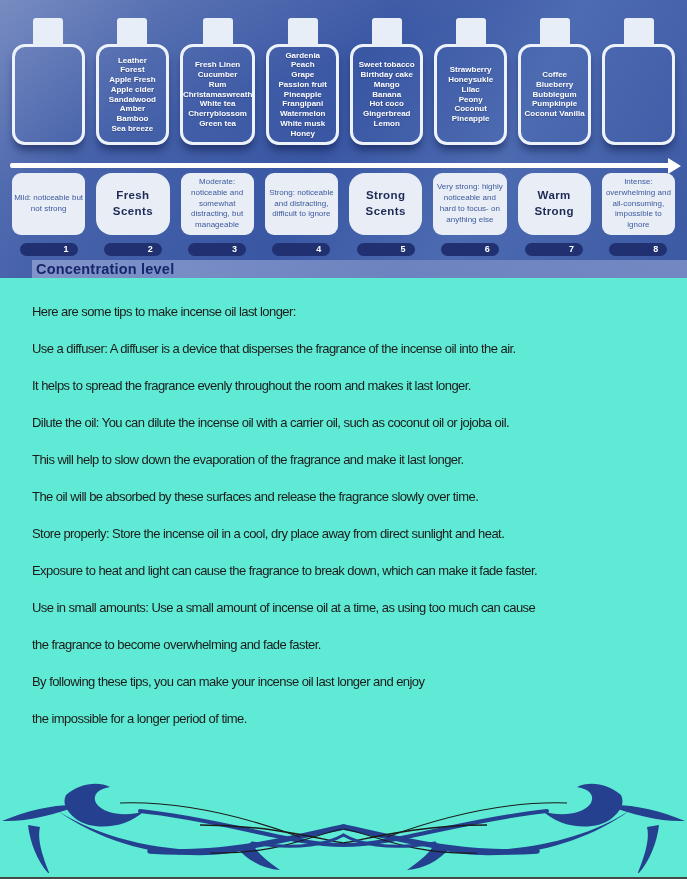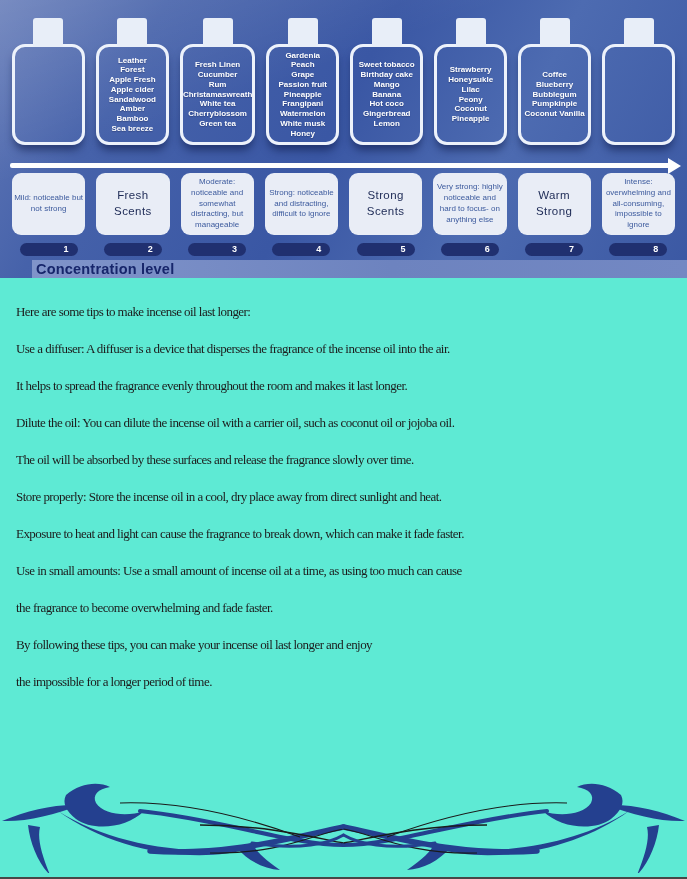--- a/index.html
+++ b/index.html
@@ -25,35 +25,35 @@
 
   .arrow{position:absolute;top:158px;left:10px;right:6px;height:16px;}
   .arrow-line{position:absolute;top:5px;left:0;right:10px;height:5px;background:#fff;border-radius:2px;}
   .arrow-head{position:absolute;right:0;top:0;width:0;height:0;
        border-top:8px solid transparent;border-bottom:8px solid transparent;border-left:13px solid #fff;}
 
   .levels-row{position:absolute;top:173px;left:12px;right:12px;display:flex;gap:11px;}
   .level-box{flex:1;min-height:58px;box-sizing:border-box;background:#e9edf6;border-radius:9px;
        display:flex;align-items:center;justify-content:center;text-align:center;
        padding:4px 2px;font-size:8px;line-height:1.35;color:#3c5a9d;}
-  .level-box.emphasis{font-size:11.5px;font-weight:normal;color:#1d2a55;letter-spacing:.4px;}
+  .level-box.emphasis{font-size:11.5px;font-weight:bold;color:#1d2a55;letter-spacing:.4px;border-radius:16px;}
 
   .pills-row{position:absolute;top:243px;left:12px;right:12px;display:flex;gap:11px;}
   .pill-wrap{flex:1;display:flex;justify-content:center;}
   .pill{width:58px;height:13px;background:#203070;border-radius:7px;display:flex;
        align-items:center;justify-content:flex-end;padding-right:9px;box-sizing:border-box;}
   .pill-num{font-size:9px;font-weight:bold;color:#fff;line-height:1;}
 
   .axis-band{position:absolute;left:0;right:0;bottom:0;height:18px;
        background:linear-gradient(90deg,#8094ca,#6d83bf 55%,#7388c3);
        display:flex;align-items:center;margin-left:32px;}
   .axis-label{font-size:14.5px;font-weight:bold;color:#17266b;padding-left:4px;letter-spacing:.2px;}
 
   
-  .tips{padding:26px 8px 0 16px;font-family:Liberation Serif, serif;}
+  .tips{padding:26px 8px 0 32px;}
   .tip-line{font-size:13px;letter-spacing:-.55px;color:#1c1c1c;line-height:15px;
        margin-bottom:22px;white-space:nowrap;}
 
   
   .flourish{position:absolute;left:0;bottom:6px;width:687px;height:92px;}
   .bottom-rule{position:absolute;left:0;bottom:0;width:100%;height:2px;background:#474747;}
 </style>
 </head>
 <body>
 
@@ -221,20 +221,21 @@
     <div class="axis-band">
       <span class="axis-label">Concentration level</span>
     </div>
   </div>
 
   <div class="tips">
       <div class="tip-line">Here are some tips to make incense oil last longer:</div>
       <div class="tip-line">Use a diffuser: A diffuser is a device that disperses the fragrance of the incense oil into the air.</div>
       <div class="tip-line">It helps to spread the fragrance evenly throughout the room and makes it last longer.</div>
       <div class="tip-line">Dilute the oil: You can dilute the incense oil with a carrier oil, such as coconut oil or jojoba oil.</div>
+      <div class="tip-line">This will help to slow down the evaporation of the fragrance and make it last longer.</div>
       <div class="tip-line">The oil will be absorbed by these surfaces and release the fragrance slowly over time.</div>
       <div class="tip-line">Store properly: Store the incense oil in a cool, dry place away from direct sunlight and heat.</div>
       <div class="tip-line">Exposure to heat and light can cause the fragrance to break down, which can make it fade faster.</div>
       <div class="tip-line">Use in small amounts: Use a small amount of incense oil at a time, as using too much can cause</div>
       <div class="tip-line">the fragrance to become overwhelming and fade faster.</div>
       <div class="tip-line">By following these tips, you can make your incense oil last longer and enjoy</div>
       <div class="tip-line">the impossible for a longer period of time.</div>
     </div>
 
   <div class="flourish">

